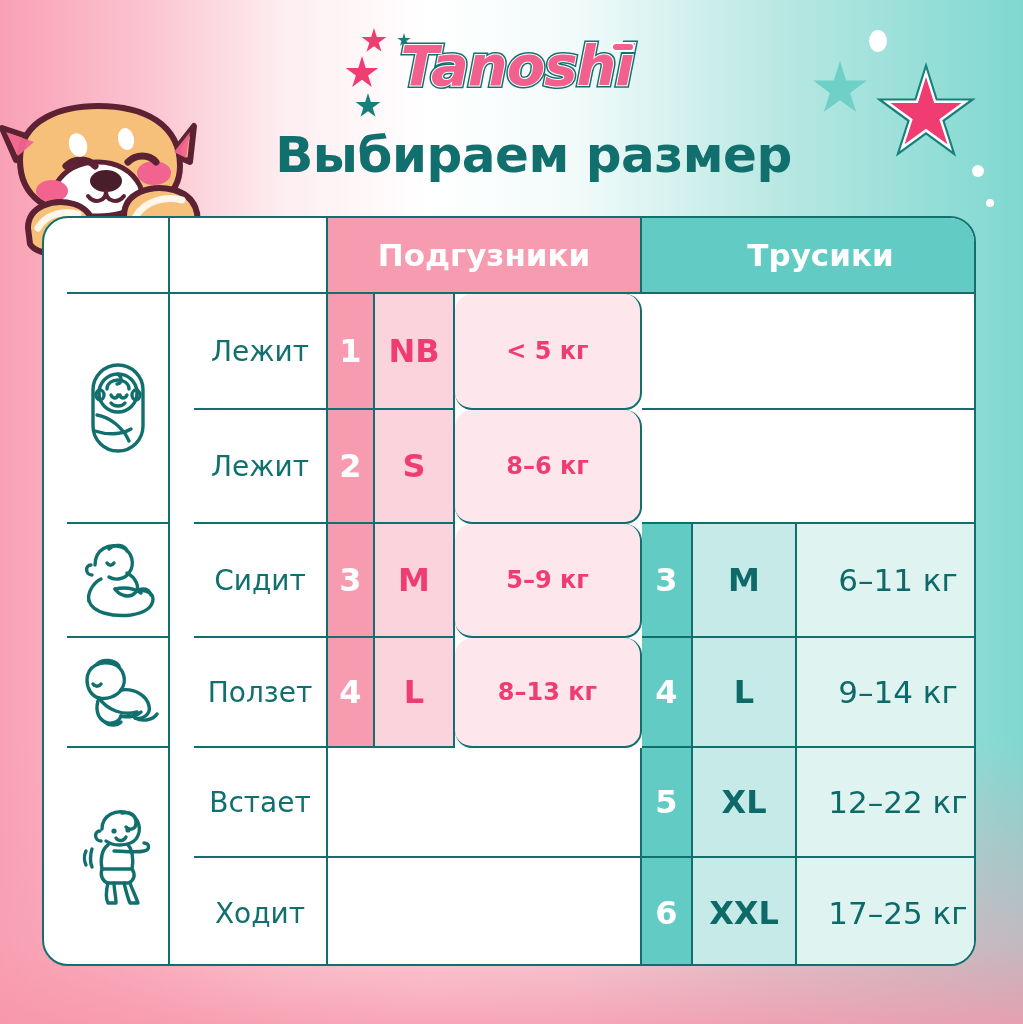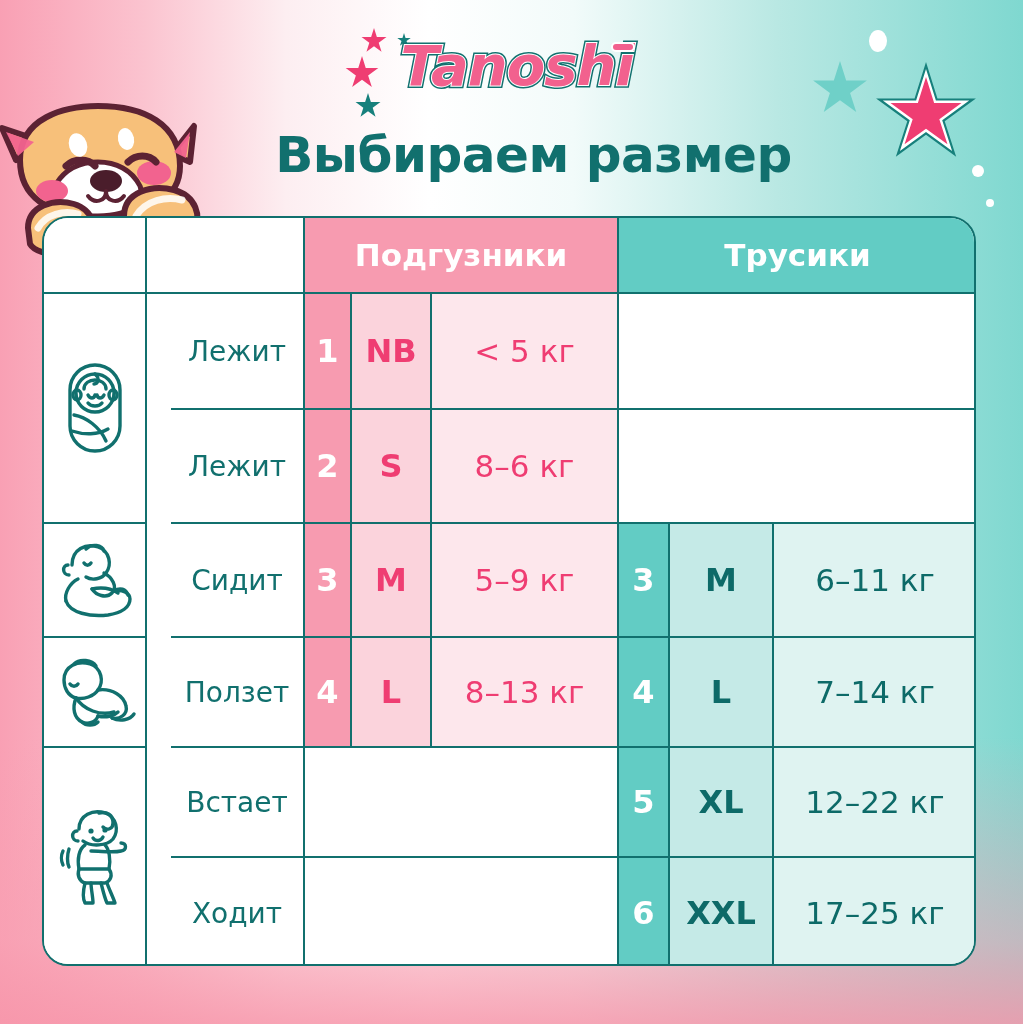--- a/index.html
+++ b/index.html
@@ -78,20 +78,21 @@
     background: #ffffff;
     border: 2px solid #11706e;
     border-radius: 26px;
     overflow: hidden;
   }
   .grid {
     position: absolute; inset: 0;
     display: grid;
     grid-template-columns: 103px 158px 47px 80px 187px 51px 104px 202px;
     grid-template-rows: 76px 116px 114px 114px 110px 110px 110px;
+    padding-left: 23px;
   }
   .cell {
     display: flex; align-items: center; justify-content: center;
     border-right: 2px solid #11706e;
     border-bottom: 2px solid #11706e;
     font-family: "DejaVu Sans", sans-serif;
     overflow: hidden;
   }
   .cell.nb { border-bottom: none; }
   .cell.nr { border-right: none; }
@@ -109,21 +110,21 @@
   .stage-label {
     color: #11706e; font-size: 28px; font-weight: normal;
     background: #ffffff;
     margin-left: 24px;
   }
   .icon-cell { background: #ffffff; }
 
   
   .p-num { background: #f79bb0; color: #ffffff; font-size: 32px; font-weight: bold; }
   .p-size { background: #fbd3dc; color: #ef3d72; font-size: 32px; font-weight: bold; }
-  .p-wt  { background: #fde7ec; color: #ef3d72; font-size: 31px; font-weight: normal; }
+  .p-wt  { background: #fde7ec; color: #ef3d72; font-size: 24px; font-weight: bold; border-radius: 17px; }
   .p-empty { background: #ffffff; }
 
   
   .t-num { background: #62ccc4; color: #ffffff; font-size: 32px; font-weight: bold; }
   .t-size { background: #c5eae7; color: #0d6a68; font-size: 32px; font-weight: bold; }
   .t-wt  { background: #dff3f1; color: #0d6a68; font-size: 31px; font-weight: normal; }
   .t-empty { background: #ffffff; }
   .novb { border-right: none; }
   .icon-span { grid-row: span 2; }
 </style>
@@ -259,21 +260,21 @@
           <path d="M48 62 C56 64 64 62 68 58"></path>
           <path d="M32 68 C36 72 44 72 48 68"></path>
         </svg>
       </div>
       <div class="cell stage-label">Ползет</div>
       <div class="cell p-num">4</div>
       <div class="cell p-size">L</div>
       <div class="cell p-wt">8–13 кг</div>
       <div class="cell t-num">4</div>
       <div class="cell t-size">L</div>
-      <div class="cell t-wt nr">7–14 кг</div>
+      <div class="cell t-wt nr">9–14 кг</div>
 
       <div class="cell icon-cell icon-span">
         <svg width="80" height="104" viewBox="0 0 80 104" fill="none" stroke="#11706e" stroke-width="3.4" stroke-linecap="round" stroke-linejoin="round">
           <path d="M24 24 C24 10 38 4 50 8 C62 12 64 26 58 34 C52 41 36 42 28 36"></path>
           <path d="M44 8 C52 6 58 10 58 18 C58 24 52 26 48 22"></path>
           <path d="M22 26 C16 26 16 36 23 36"></path>
           <circle cx="36" cy="26" r="2.6" fill="#11706e" stroke="none"></circle>
           <circle cx="50" cy="25" r="2.6" fill="#11706e" stroke="none"></circle>
           <path d="M38 33 C41 37 46 36 48 32"></path>
           <path d="M30 40 C24 44 22 54 24 64 L54 64 C56 54 54 44 50 40"></path>

